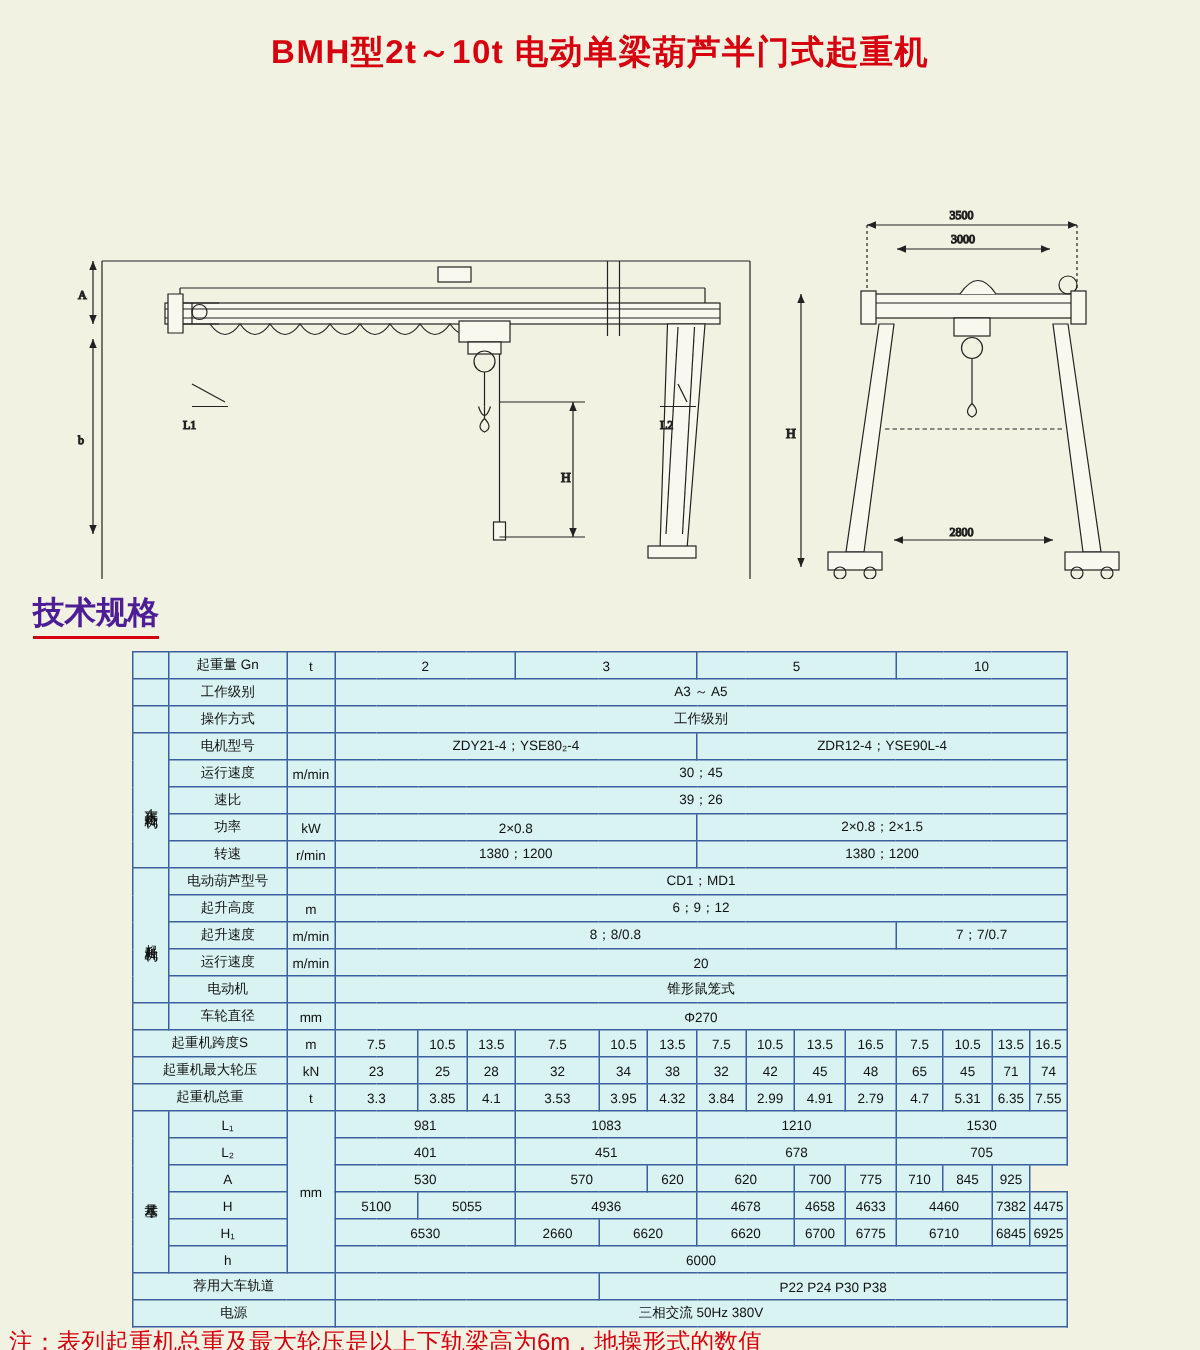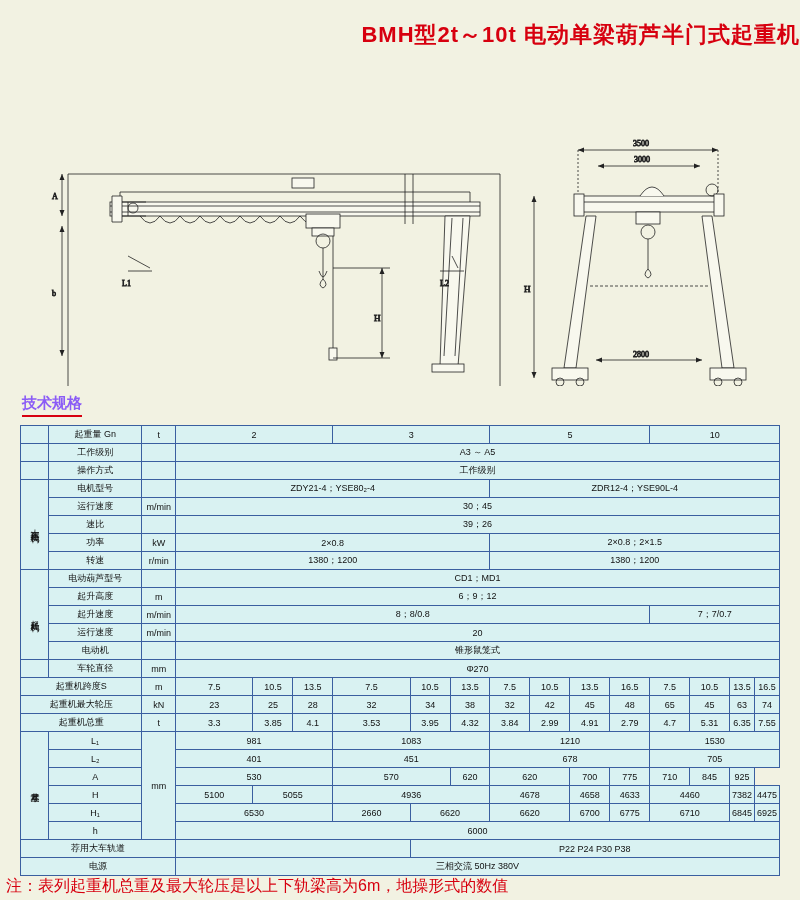--- a/index.html
+++ b/index.html
@@ -6,46 +6,46 @@
   body{
     width:800px;height:900px;
     background:#f2f2e2;
     font-family:"Liberation Sans","DejaVu Sans",sans-serif;
     color:#111;
     overflow:hidden;
   }
   .page{position:relative;width:800px;height:900px;}
 
   .title{
-    text-align:right;
+    text-align:center;
     color:#d7000f;
     font-weight:bold;
     font-size:22px;
     letter-spacing:1px;
     padding-top:20px;
   }
 
   
   .drawing{position:relative;height:330px;margin-top:6px;}
   .drawing svg{position:absolute;left:0;top:0;}
 
   
   .spec-head{
-    color:#8b5cf6;font-weight:bold;font-size:15px;
+    color:#4c1d95;font-weight:bold;font-size:21px;
     margin:8px 0 2px 22px;
     display:inline-block;
     border-bottom:2px solid #d7000f;
     padding-bottom:2px;
   }
 
   
   table.spec{
     border-collapse:collapse;
     margin:6px auto 0 auto;
-    width:760px;
+    width:624px;
     font-size:9px;
     color:#111;
   }
   table.spec td{
     border:1px solid #3a5fa0;
     text-align:center;
     vertical-align:middle;
     padding:1px 2px;
     height:15px;
     background:#d9f2f2;
@@ -326,21 +326,21 @@
           <td class="val">28</td>
           <td class="val" colspan="2">32</td>
           <td class="val">34</td>
           <td class="val">38</td>
           <td class="val">32</td>
           <td class="val">42</td>
           <td class="val">45</td>
           <td class="val">48</td>
           <td class="val">65</td>
           <td class="val">45</td>
-          <td class="val">63</td>
+          <td class="val">71</td>
           <td class="val">74</td>
         </tr>
         <tr>
           <td class="lbl" colspan="2">起重机总重</td>
           <td class="lbl2">t</td>
           <td class="val" colspan="2">3.3</td>
           <td class="val">3.85</td>
           <td class="val">4.1</td>
           <td class="val" colspan="2">3.53</td>
           <td class="val">3.95</td>

